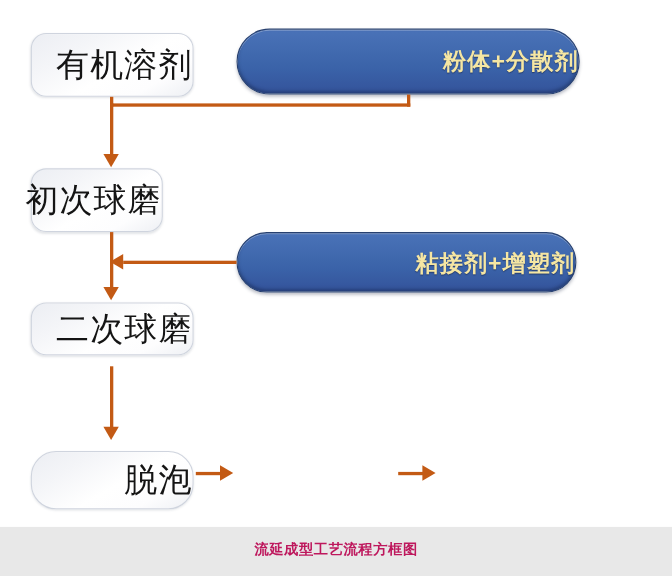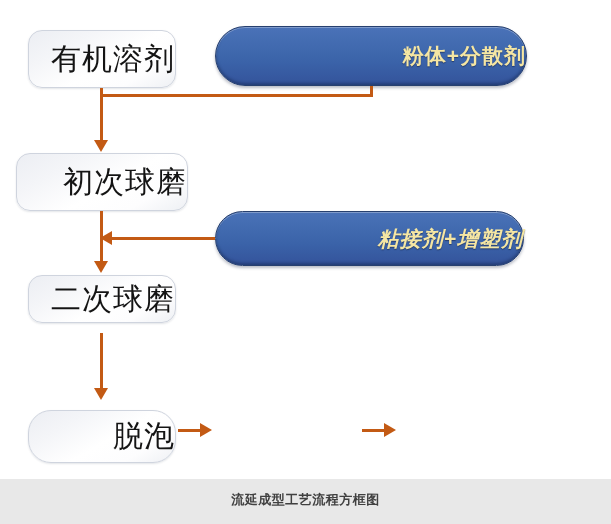--- a/index.html
+++ b/index.html
@@ -97,42 +97,42 @@
     background: #e8e8e8;
   }
   #caption-text {
     position: absolute;
     left: 0;
     top: 12px;
     width: 611px;
     text-align: center;
     font-size: 13px;
     font-weight: 700;
-    color: #404040;
+    color: #be185d;
     letter-spacing: 0.5px;
   }
 </style>
 </head>
 <body>
 
 <div id="canvas">
 
   <div class="node light" style="left:28px; top:30px; width:148px; height:58px;">
     <span>有机溶剂</span>
   </div>
 
   <div class="node blue pill" style="left:215px; top:26px; width:312px; height:60px;">
     <span>粉体+分散剂</span>
   </div>
 
-  <div class="node light" style="left:16px; top:153px; width:172px; height:58px;">
+  <div class="node light" style="left:28px; top:153px; width:120px; height:58px;">
     <span>初次球磨</span>
   </div>
 
-  <div class="node blue pill" style="left:215px; top:211px; width:309px; height:55px;font-style:italic;">
+  <div class="node blue pill" style="left:215px; top:211px; width:309px; height:55px;">
     <span>粘接剂+增塑剂</span>
   </div>
 
   <div class="node light" style="left:28px; top:275px; width:148px; height:48px;">
     <span>二次球磨</span>
   </div>
 
   <div class="node light" style="left:28px; top:410px; width:148px; height:53px;border-radius:23px;">
     <span>脱泡</span>
   </div>

